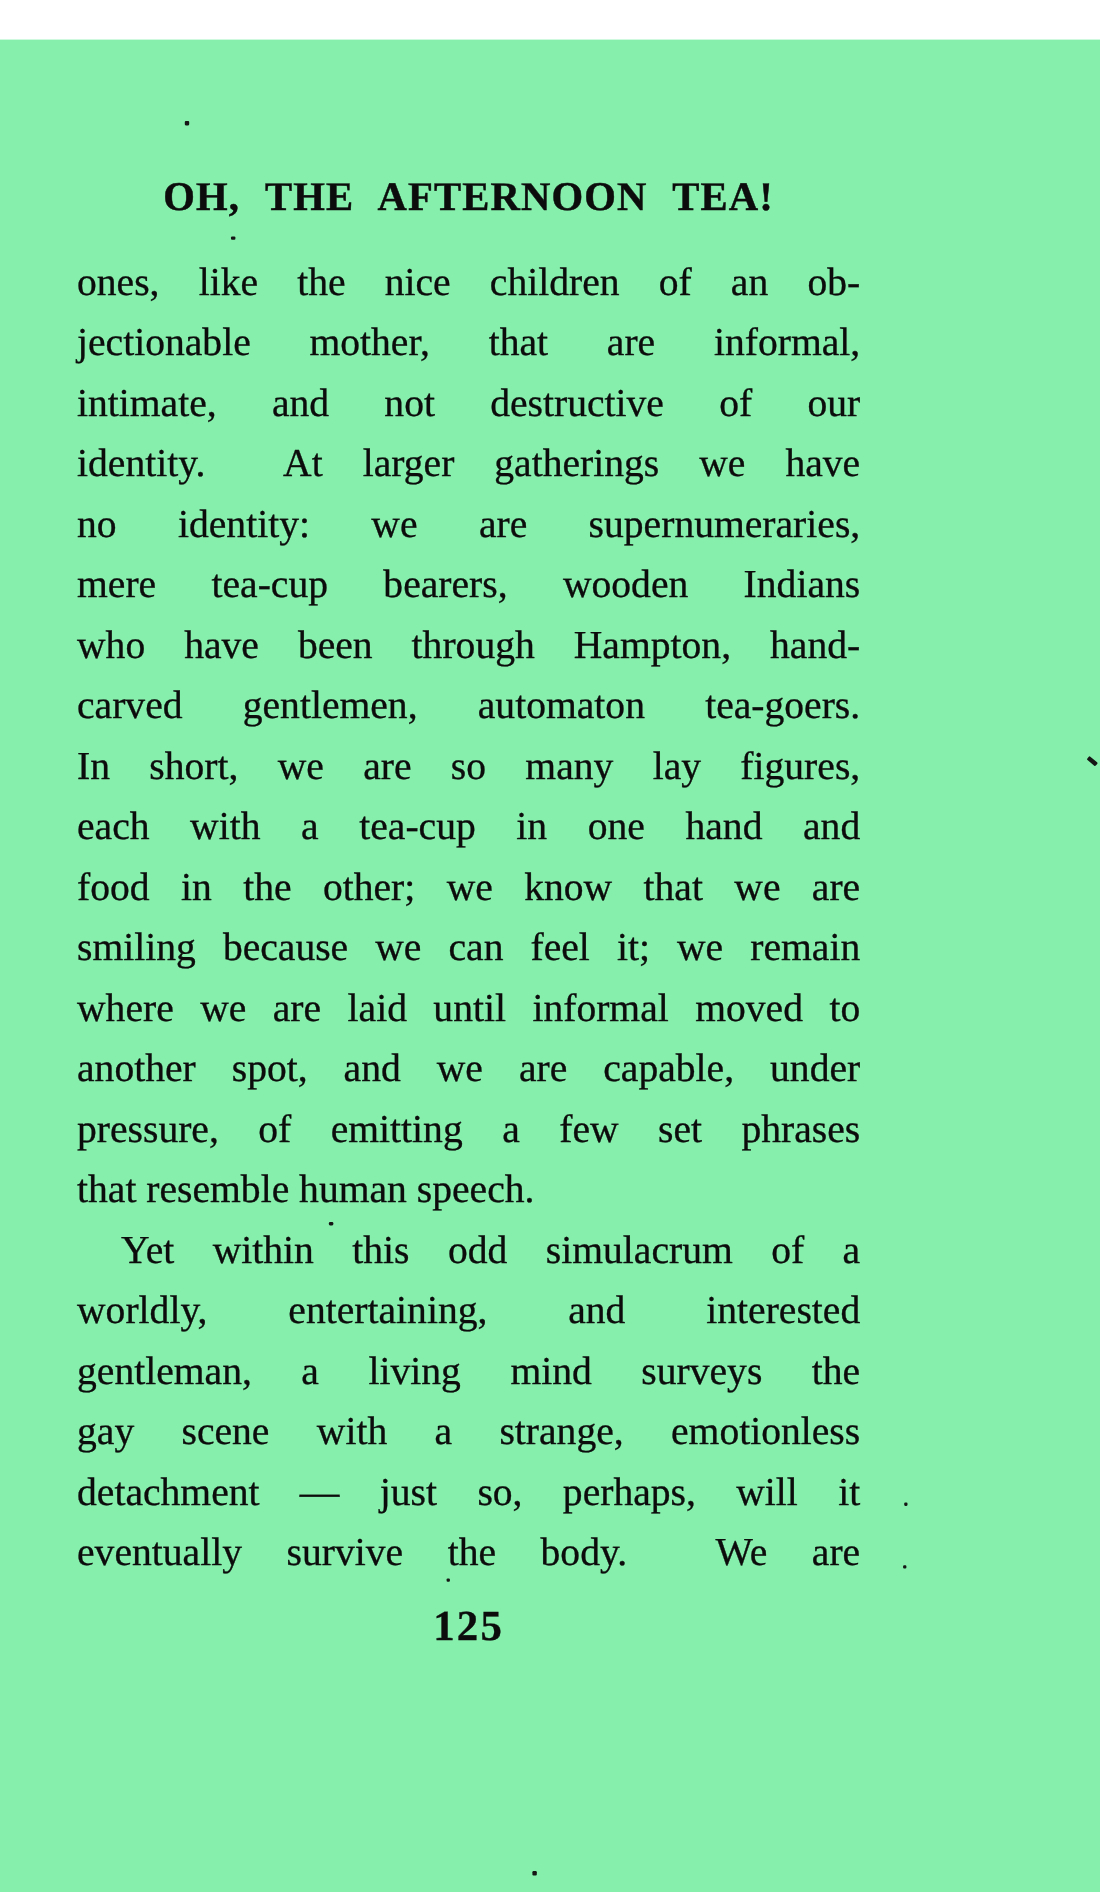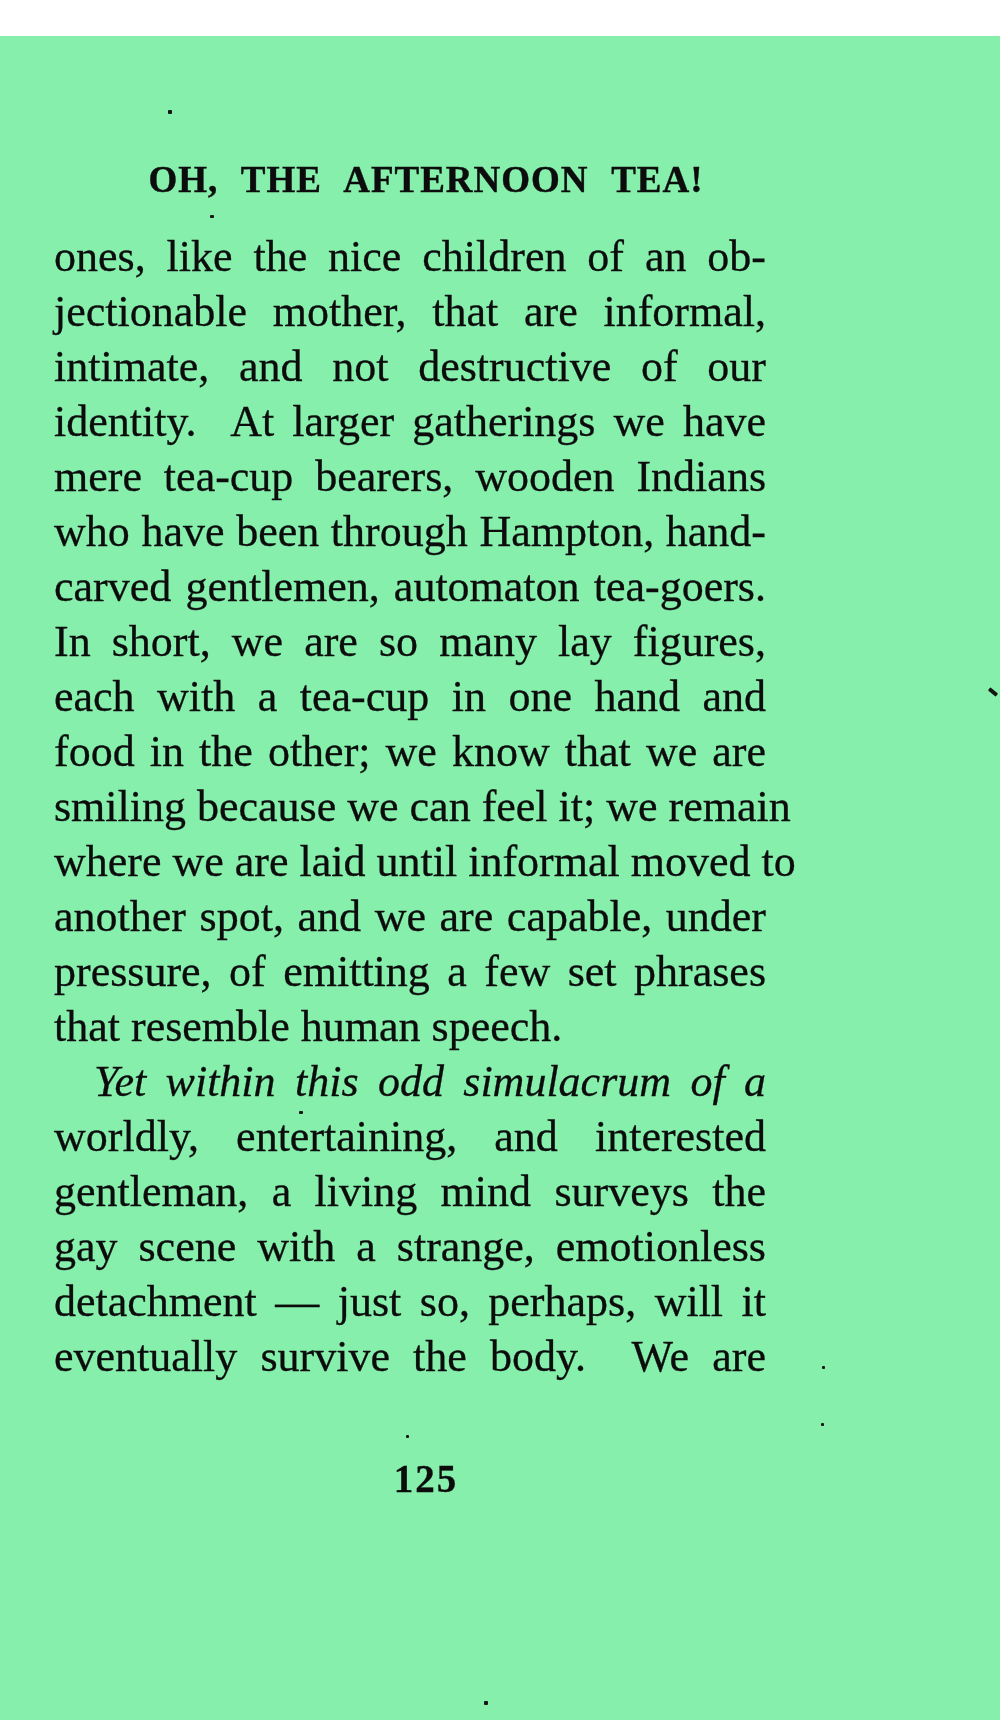--- a/index.html
+++ b/index.html
@@ -26,40 +26,39 @@
     font-weight: bold;
     font-size: 37px;
     line-height: 40px;
     letter-spacing: 1px;
     word-spacing: 13px;
     white-space: nowrap;
     -webkit-text-stroke: 0.4px #0c0c0c;
   }
   .body-text {
     position: absolute;
-    left: 54px;
+    left: 70px;
     top: 193px;
     width: 712px;
-    font-size: 44px;
+    font-size: 36px;
     line-height: 55px;
     -webkit-text-stroke: 0.3px #0c0c0c;
   }
   .line {
     height: 55px;
     text-align: justify;
     text-align-last: justify;
     white-space: nowrap;
   }
   .line.para-end {
     text-align: left;
     text-align-last: left;
   }
   .line.indent {
     text-indent: 40px;
-    font-style: italic;
   }
   .page-number {
     position: absolute;
     left: 70px;
     top: 1420px;
     width: 712px;
     text-align: center;
     font-weight: bold;
     font-size: 39px;
     letter-spacing: 2px;
@@ -75,20 +74,21 @@
 <body>
 
 <div class="page">
   <div class="running-head">OH, THE AFTERNOON TEA!</div>
 
   <div class="body-text">
       <div class="line">ones, like the nice children of an ob-</div>
       <div class="line">jectionable mother, that are informal,</div>
       <div class="line">intimate, and not destructive of our</div>
       <div class="line">identity.&nbsp; At larger gatherings we have</div>
+      <div class="line">no identity: we are supernumeraries,</div>
       <div class="line">mere tea-cup bearers, wooden Indians</div>
       <div class="line">who have been through Hampton, hand-</div>
       <div class="line">carved gentlemen, automaton tea-goers.</div>
       <div class="line">In short, we are so many lay figures,</div>
       <div class="line">each with a tea-cup in one hand and</div>
       <div class="line">food in the other; we know that we are</div>
       <div class="line">smiling because we can feel it; we remain</div>
       <div class="line">where we are laid until informal moved to</div>
       <div class="line">another spot, and we are capable, under</div>
       <div class="line">pressure, of emitting a few set phrases</div>

